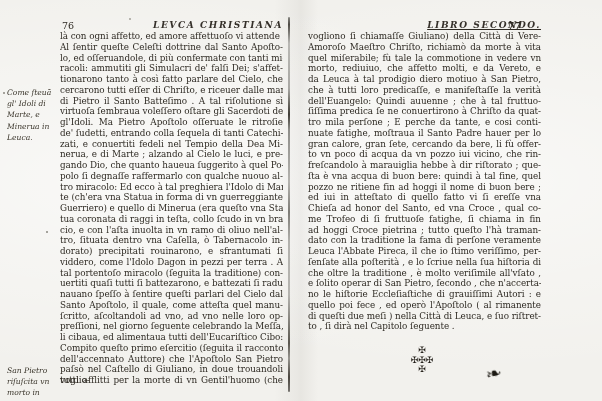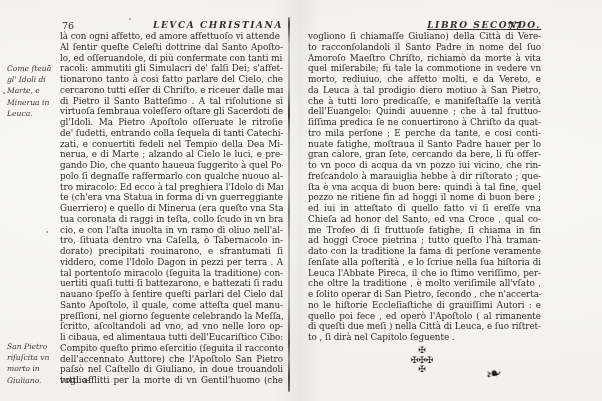--- a/index.html
+++ b/index.html
@@ -29,21 +29,21 @@
   .text-line{
     font-size:8.8px;line-height:10.75px;height:10.75px;overflow:hidden;
     text-align:justify;text-align-last:justify;letter-spacing:-0.05px;
     white-space:nowrap;
   }
   .body-right .text-line:last-child{text-align-last:left;}
   .catchword{
     position:absolute;left:60px;top:374.5px;width:213px;text-align:left;
     font-size:8.8px;color:#2e2a23;
   }
-  .margin-note{position:absolute;left:7px;width:54px;font-style:italic;color:#3a352b;}
+  .margin-note{position:absolute;left:7px;width:54px;font-style:italic;color:#3a352b;margin-top:24px;}
   .note-1{top:63px;}
   .note-2{top:341px;}
   .margin-note .text-line{
     text-align:left;text-align-last:auto;font-size:7.6px;line-height:11.2px;
     height:11.2px;letter-spacing:0;
   }
   .gutter{
     position:absolute;left:288px;top:17px;width:2px;height:375px;border-radius:1px;
     background:linear-gradient(to bottom,
       #8a8a86 0%, #4e4b45 2%, #b9b8b4 7%, #a9a8a4 19%, #6b6962 23%,
@@ -108,62 +108,61 @@
       <div class="text-line">Guerriero) e quello di Minerua (era queſto vna Sta-</div>
       <div class="text-line">tua coronata di raggi in teſta, collo ſcudo in vn brac-</div>
       <div class="text-line">cio, e con l'aſta inuolta in vn ramo di oliuo nell'al-</div>
       <div class="text-line">tro, ſituata dentro vna Caſella, ò Tabernacolo in-</div>
       <div class="text-line">dorato) precipitati rouinarono, e sfrantumati ſi</div>
       <div class="text-line">viddero, come l'Idolo Dagon in pezzi per terra . A</div>
       <div class="text-line">tal portentoſo miracolo (ſeguita la traditione) con-</div>
       <div class="text-line">uertiti quaſi tutti ſi battezarono, e battezati ſi radu-</div>
       <div class="text-line">nauano ſpeſſo à ſentire queſti parlari del Cielo dal</div>
       <div class="text-line">Santo Apoſtolo, il quale, come atteſta quel manu-</div>
+      <div class="text-line">ſcritto, aſcoltandoli ad vno, ad vno nelle loro op-</div>
       <div class="text-line">preſſioni, nel giorno ſeguente celebrando la Meſſa,</div>
-      <div class="text-line">ſcritto, aſcoltandoli ad vno, ad vno nelle loro op-</div>
       <div class="text-line">li cibaua, ed alimentaua tutti dell'Eucariſtico Cibo:</div>
       <div class="text-line">Compito queſto primo eſercitio (ſeguita il racconto</div>
       <div class="text-line">dell'accennato Auttore) che l'Apoſtolo San Pietro</div>
       <div class="text-line">paſsò nel Caſtello di Giuliano, in doue trouandoli</div>
       <div class="text-line">tutti afflitti per la morte di vn Gentil'huomo (che</div>
     </div>
 
   <div class="catchword">voglio-</div>
 
   <div class="gutter"></div>
 
   <div class="header header-right">
     <span class="running-title">LIBRO SECONDO.</span>
     <span class="pagenum pagenum-right">77</span>
   </div>
 
   <div class="body-col body-right">
       <div class="text-line">vogliono ſi chiamaſſe Giuliano) della Città di Vere-</div>
-      <div class="text-line">to racconſolandoli il Santo Padre in nome del ſuo</div>
       <div class="text-line">Amoroſo Maeſtro Chriſto, richiamò da morte à vita</div>
       <div class="text-line">quel miſerabile; fù tale la commotione in vedere vn</div>
       <div class="text-line">morto, rediuiuo, che affetto molti, e da Vereto, e</div>
       <div class="text-line">da Leuca à tal prodigio diero motiuo à San Pietro,</div>
       <div class="text-line">che à tutti loro predicaſſe, e manifeſtaſſe la verità</div>
       <div class="text-line">dell'Euangelo: Quindi auuenne ; che à tal fruttuo-</div>
       <div class="text-line">ſiſſima predica ſe ne conuertirono à Chriſto da quat-</div>
       <div class="text-line">tro mila perſone ; E perche da tante, e cosi conti-</div>
       <div class="text-line">nuate fatighe, moſtraua il Santo Padre hauer per lo</div>
       <div class="text-line">gran calore, gran ſete, cercando da bere, li fù offer-</div>
       <div class="text-line">to vn poco di acqua da vn pozzo iui vicino, che rin-</div>
       <div class="text-line">freſcandolo à marauiglia hebbe à dir riſtorato ; que-</div>
       <div class="text-line">ſta è vna acqua di buon bere: quindi à tal fine, quel</div>
       <div class="text-line">pozzo ne ritiene fin ad hoggi il nome di buon bere ;</div>
       <div class="text-line">ed iui in atteſtato di quello fatto vi ſi ereſſe vna</div>
       <div class="text-line">Chieſa ad honor del Santo, ed vna Croce , qual co-</div>
       <div class="text-line">me Trofeo di ſi fruttuoſe fatighe, ſi chiama in fin</div>
       <div class="text-line">ad hoggi Croce pietrina ; tutto queſto l'hà traman-</div>
       <div class="text-line">dato con la traditione la fama di perſone veramente</div>
+      <div class="text-line">Leuca l'Abbate Pireca, il che io ſtimo veriſſimo, per-</div>
       <div class="text-line">ſenſate alla poſterità , e lo ſcriue nella ſua hiſtoria di</div>
-      <div class="text-line">Leuca l'Abbate Pireca, il che io ſtimo veriſſimo, per-</div>
       <div class="text-line">che oltre la traditione , è molto veriſimile all'vſato ,</div>
       <div class="text-line">e ſolito operar di San Pietro, ſecondo , che n'accerta-</div>
       <div class="text-line">no le hiſtorie Eccleſiaſtiche di grauiſſimi Autori : e</div>
       <div class="text-line">quello poi fece , ed operò l'Apoſtolo ( al rimanente</div>
       <div class="text-line">di queſti due meſi ) nella Città di Leuca, e ſuo riſtret-</div>
       <div class="text-line">to , ſi dirà nel Capitolo ſeguente .</div>
     </div>
 
   <div class="ornament">
     <div class="ornament-row">✠</div>

